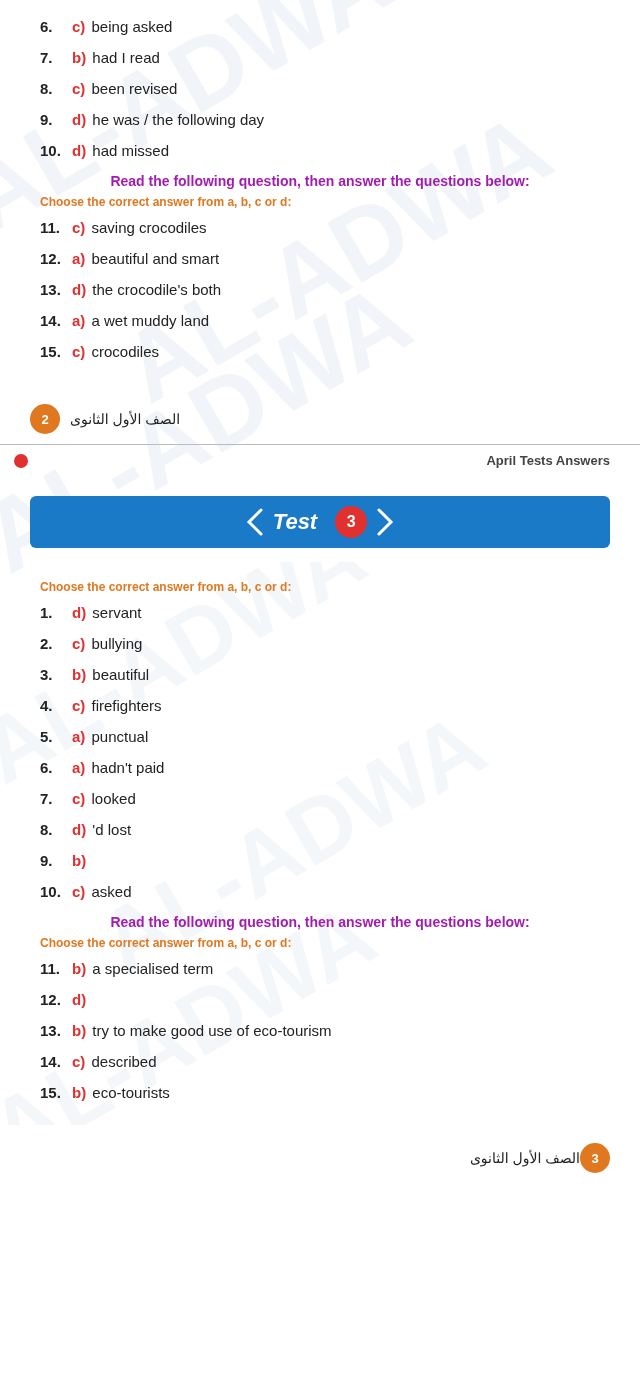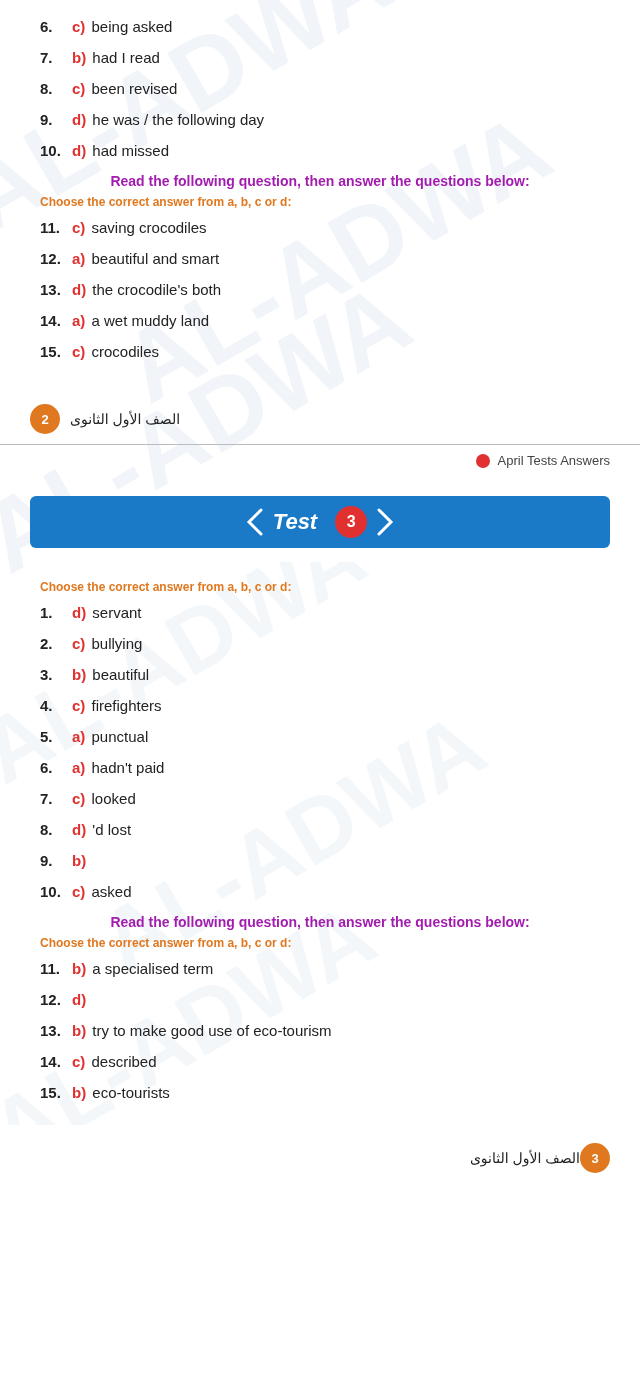--- a/index.html
+++ b/index.html
@@ -113,24 +113,25 @@
     .divider {
       border: none;
       border-top: 1.5px solid #bbb;
       margin: 0 0 0 0;
     }
 
     
     .april-label-row {
       display: flex;
       align-items: center;
-      justify-content: flex-end;
+      justify-content: space-between;
       padding: 8px 30px 4px 14px;
       position: relative;
       z-index: 1;
+      font-weight: bold;
     }
 
     .april-dot {
       width: 14px;
       height: 14px;
       border-radius: 50%;
       background: #e03030;
       margin-right: 8px;
     }
 

